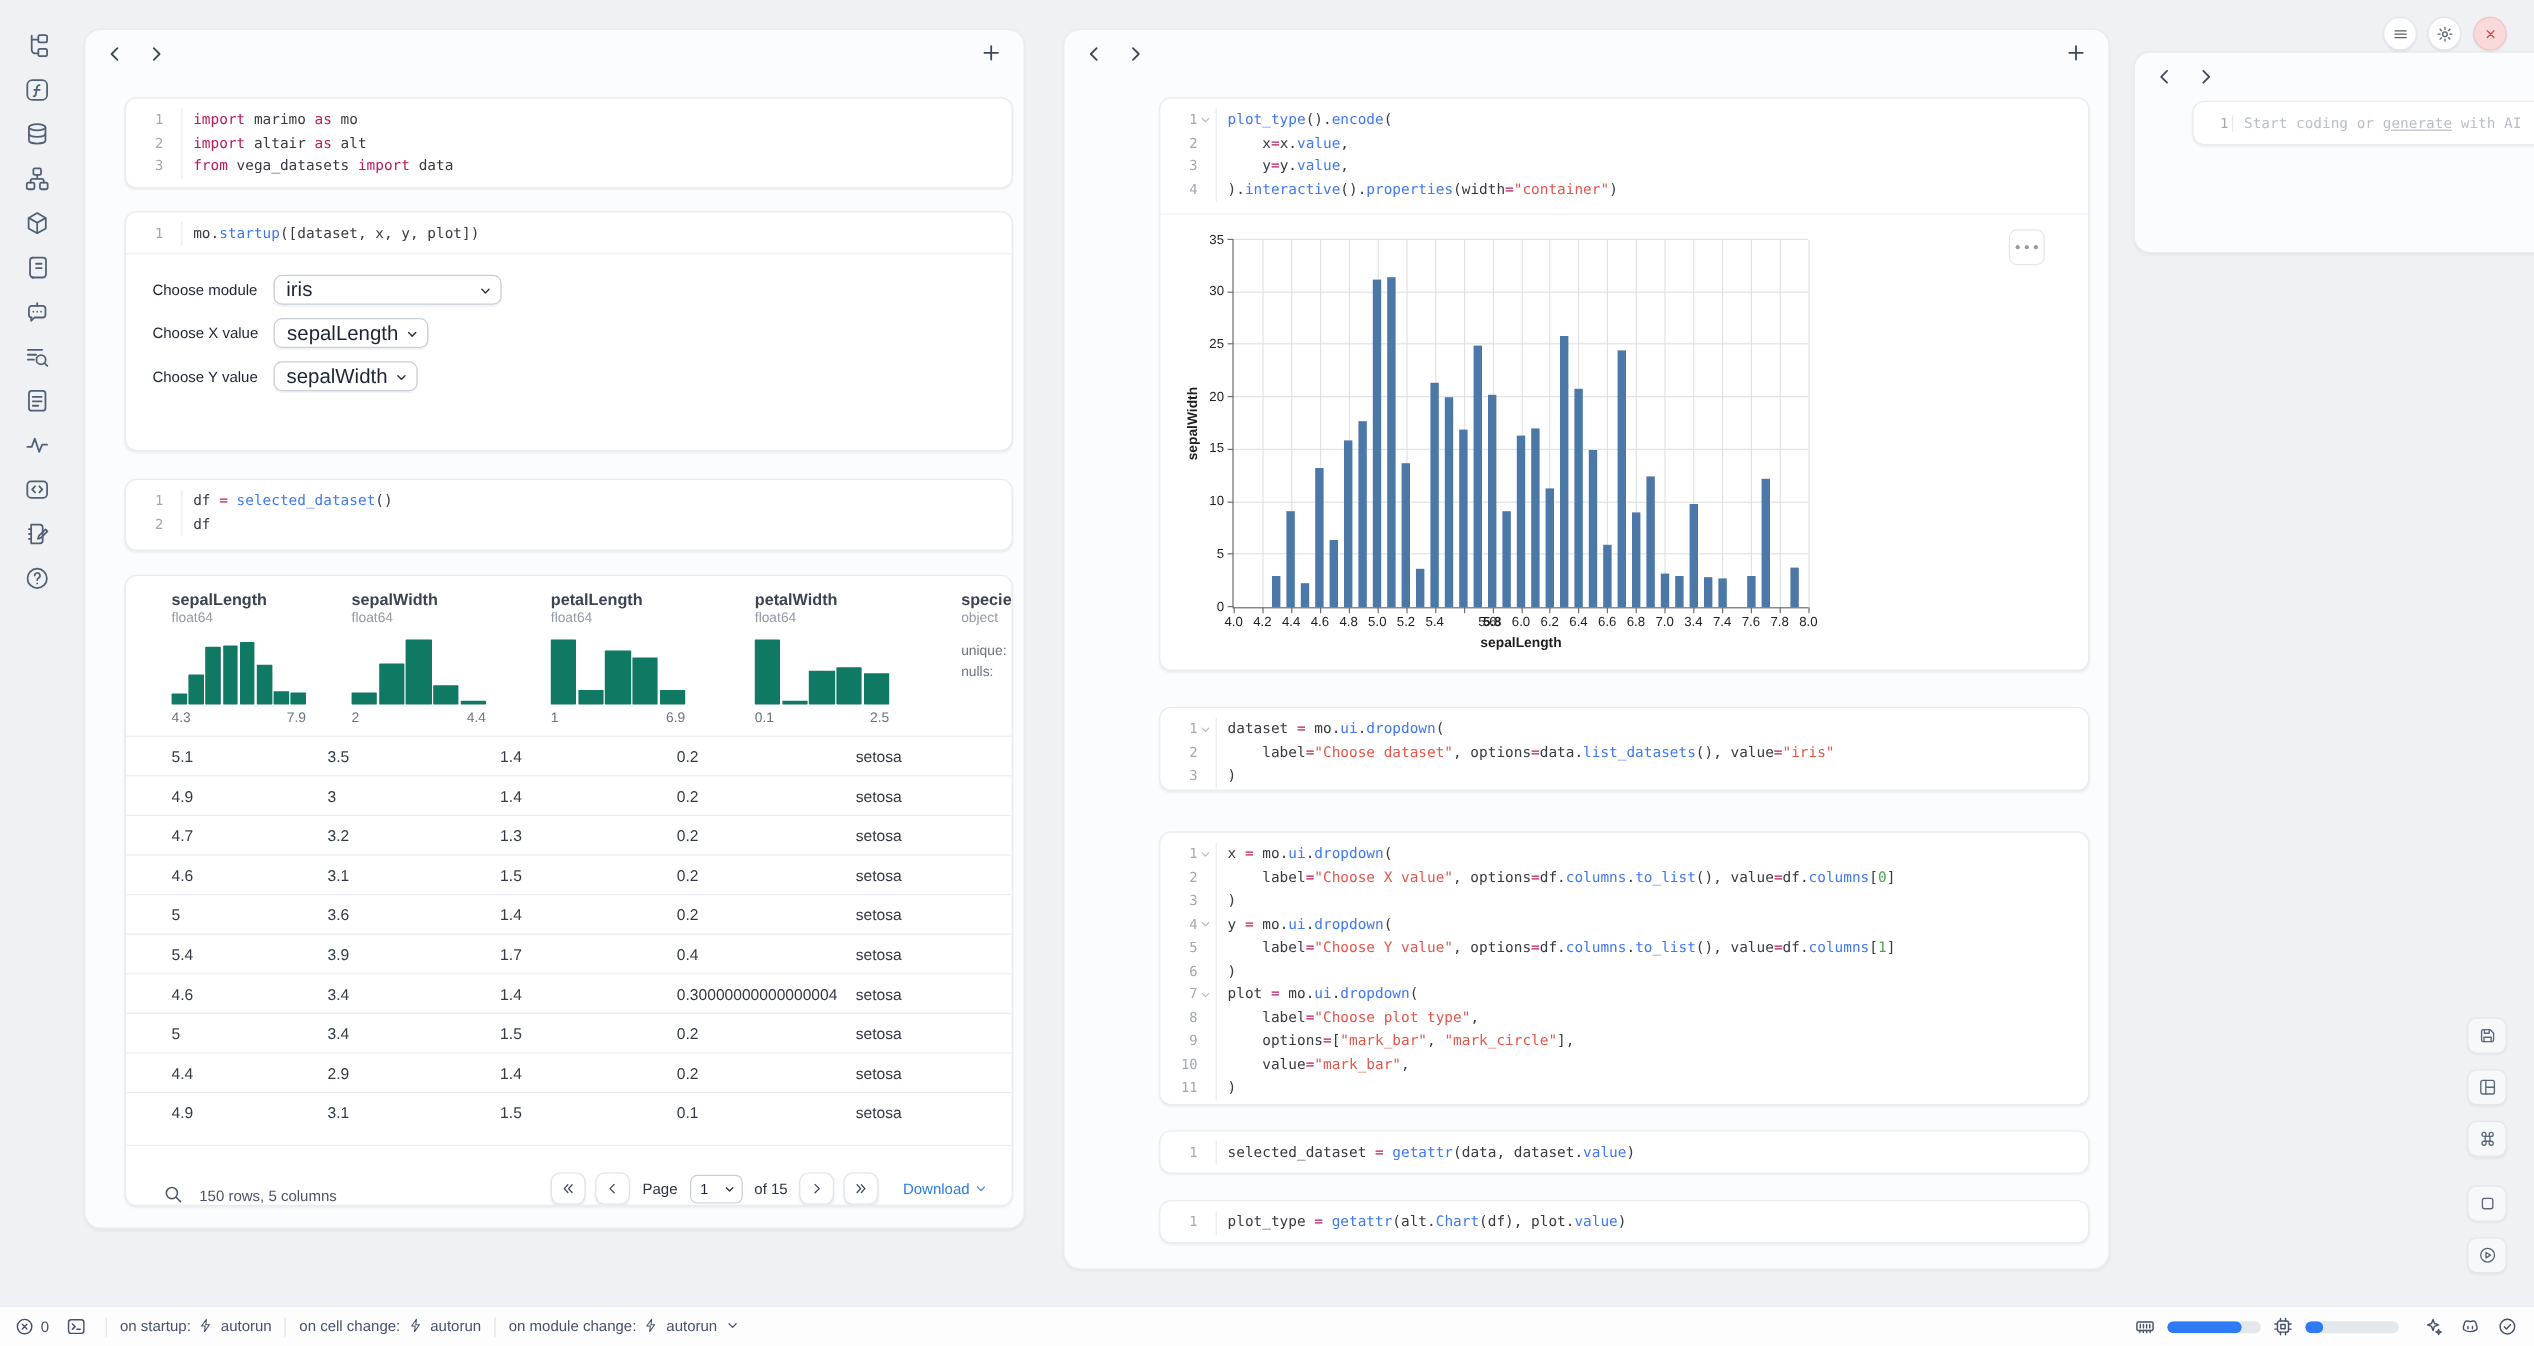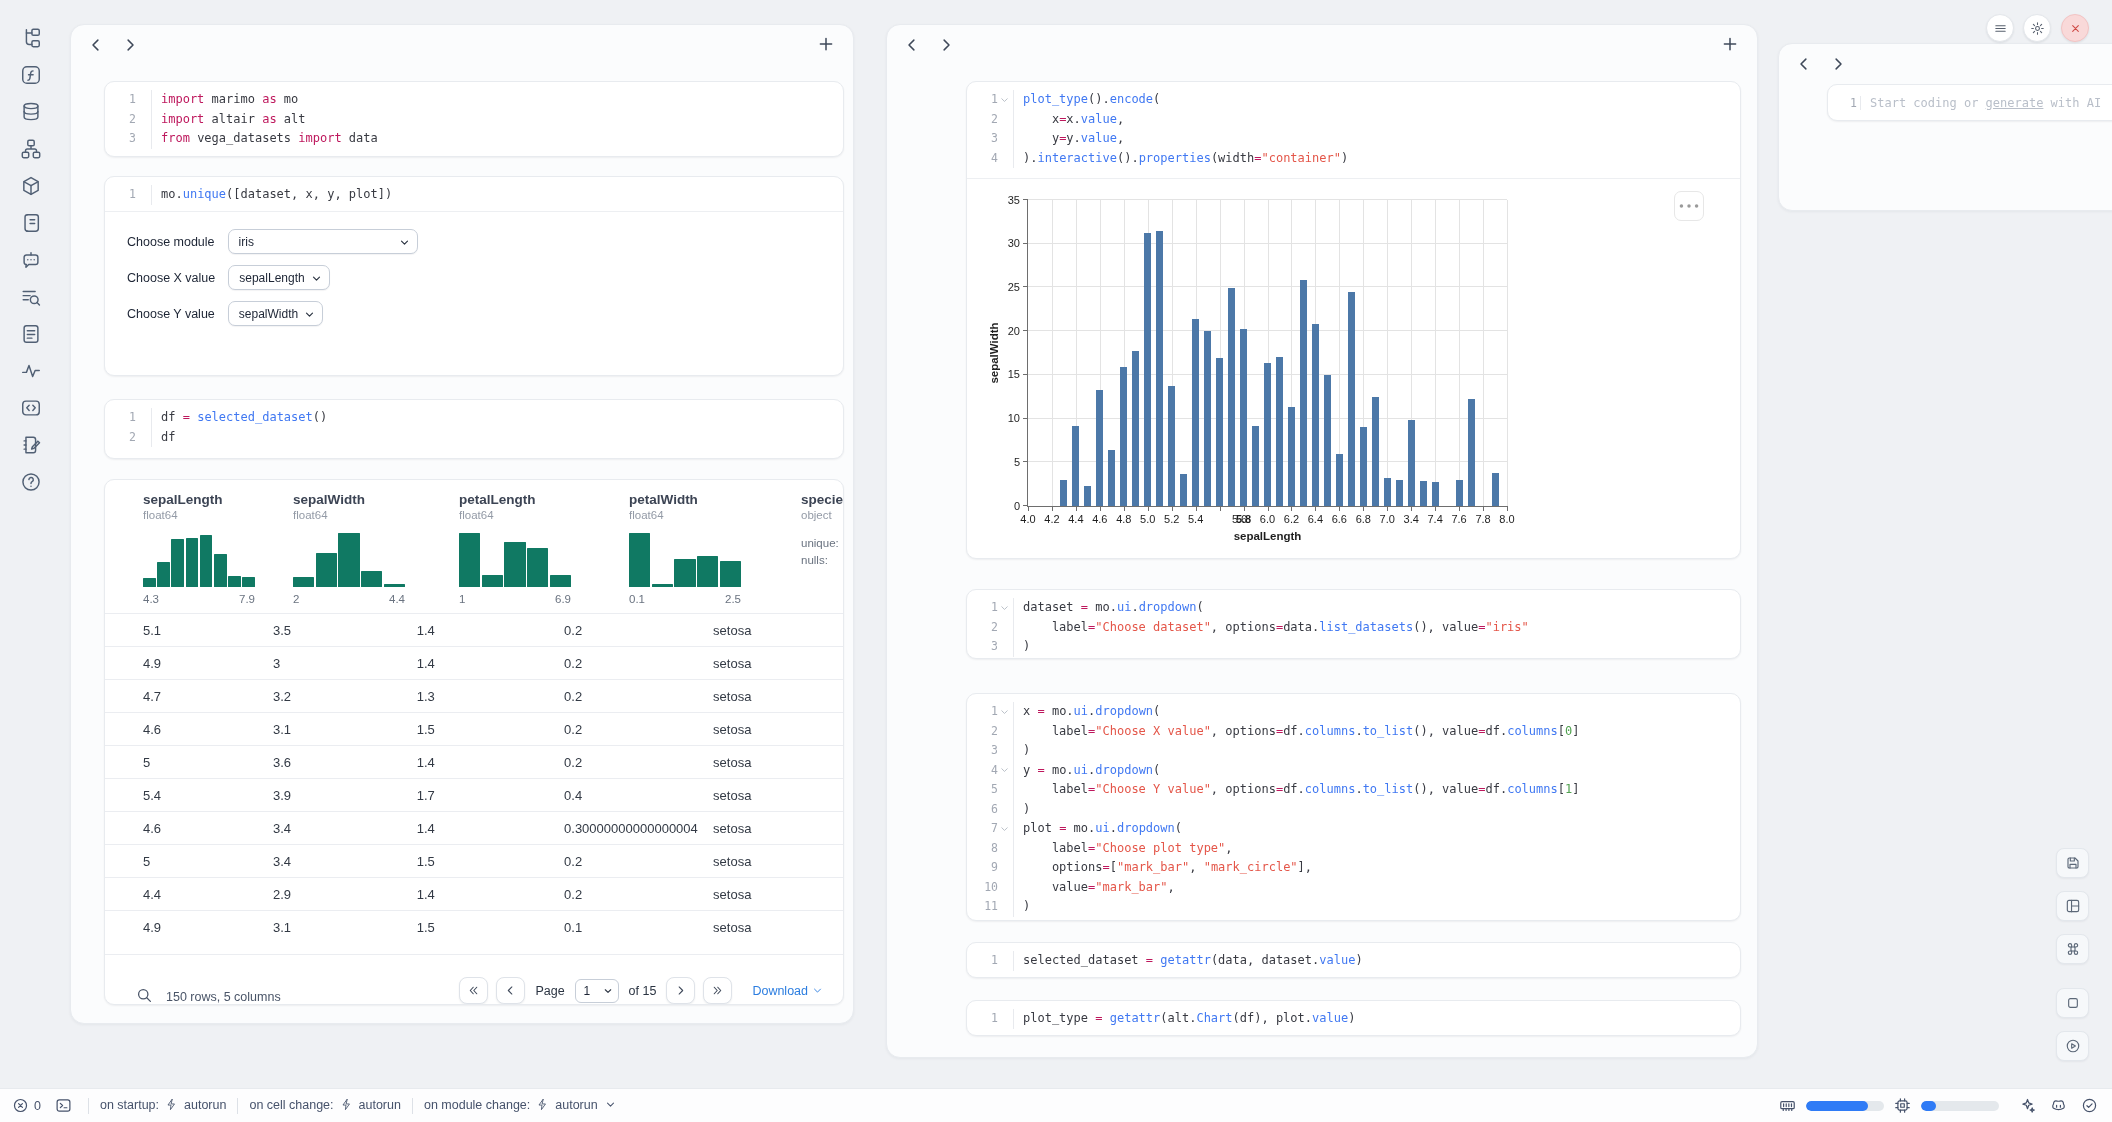--- a/index.html
+++ b/index.html
@@ -45,21 +45,21 @@
   .foldmark{width:11px;height:10px;color:#b4bac3;margin-left:1px}
   .code{border-left:1px solid #e8eaee;padding-left:9px;white-space:pre}
   .tk-k{color:#be185d}.tk-f{color:#4078f2}.tk-s{color:#e45649}.tk-n{color:#50a14f}.tk-p{color:#383a42}
   .out-divider{border-top:1px solid #edeff2}
 
   
   .controls{padding:12px 22px}
   .ctl-row{height:36px;display:flex;align-items:center;gap:13px}
   .ctl-label{font-size:12.5px;color:#1d2535}
   .ctl-select{position:relative;height:25px;min-width:93px;border:1.5px solid #c7ced8;border-radius:7px;
-    background:#fff;display:flex;align-items:center;padding:0 24px 0 10px;font-size:12px;color:#1d2535;
+    background:#fff;display:flex;align-items:center;padding:0 24px 0 10px;font-size:17px;color:#1d2535;
     box-shadow:0 1px 1px rgba(16,24,40,.05);cursor:pointer}
   .ctl-select.wide{width:190px}
   .sel-chev{position:absolute;right:7px;top:7px;width:11px;height:11px;color:#2b3442}
 
   
   .table-wrap{position:absolute;top:58px;left:0;right:0;bottom:50px;overflow:hidden}
   .thead{display:flex;padding:12px 0 8px 38px}
   .tcol{flex:none}
   .c0{width:150px}.c1{width:166px}.c2{width:170px}.c3{width:172px}.c4{width:150px}
   .tc-name{font-size:13.5px;font-weight:bold;color:#3c4454}
@@ -275,21 +275,21 @@
         </div>
       </div>
   </div>
   <div class="cell" id="cell-vstack">
     <div class="codearea">
         <div class="codeline">
           <div class="gutter">
             <span>1</span>
             <span class="foldmark"></span>
           </div>
-          <div class="code"><span class="tk-p">mo.</span><span class="tk-f">unique</span><span class="tk-p">([dataset, x, y, plot])</span></div>
+          <div class="code"><span class="tk-p">mo.</span><span class="tk-f">startup</span><span class="tk-p">([dataset, x, y, plot])</span></div>
         </div>
       </div>
     <div class="out-divider"></div>
     <div class="controls" id="controls">
         <div class="ctl-row">
           <span class="ctl-label">Choose module</span>
           <div class="ctl-select wide">
             <span>iris</span>
             <span class="sel-chev">
               <svg viewBox="0 0 24 24" fill="none" stroke="currentColor" stroke-width="2.6" stroke-linecap="round" stroke-linejoin="round" width="100%" height="100%">

